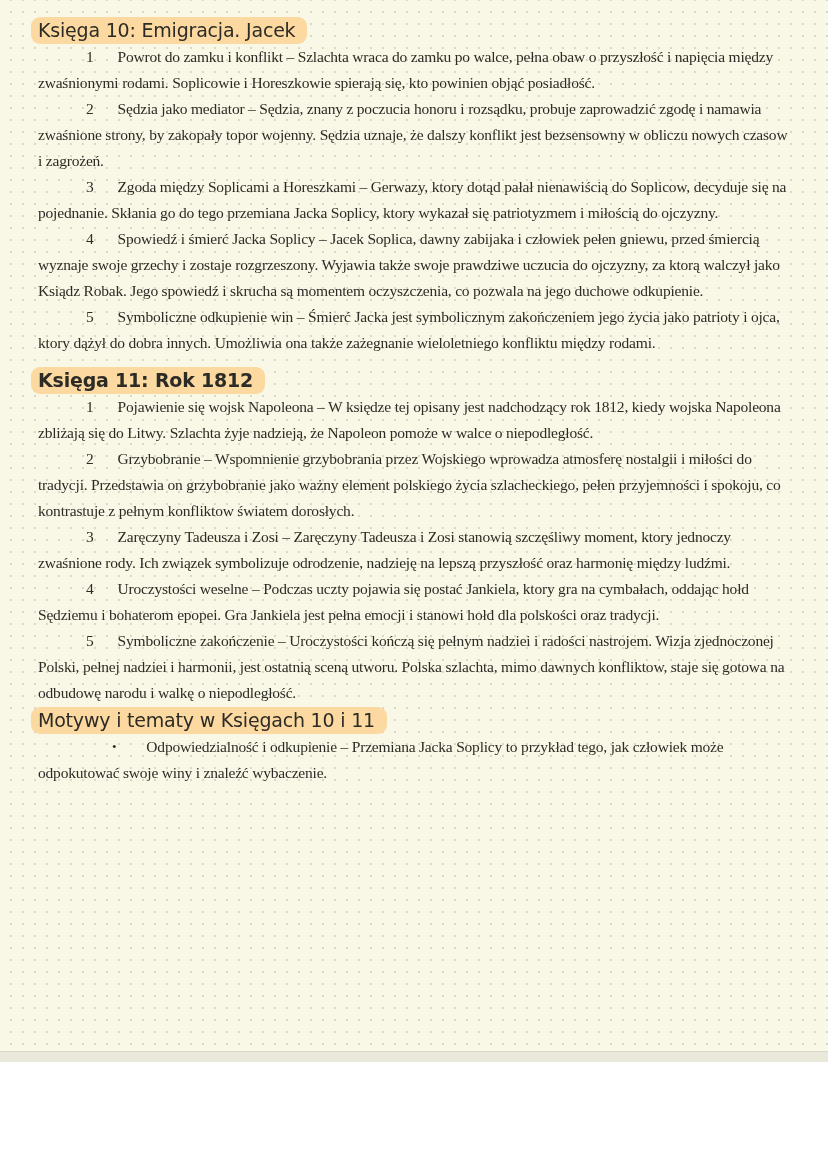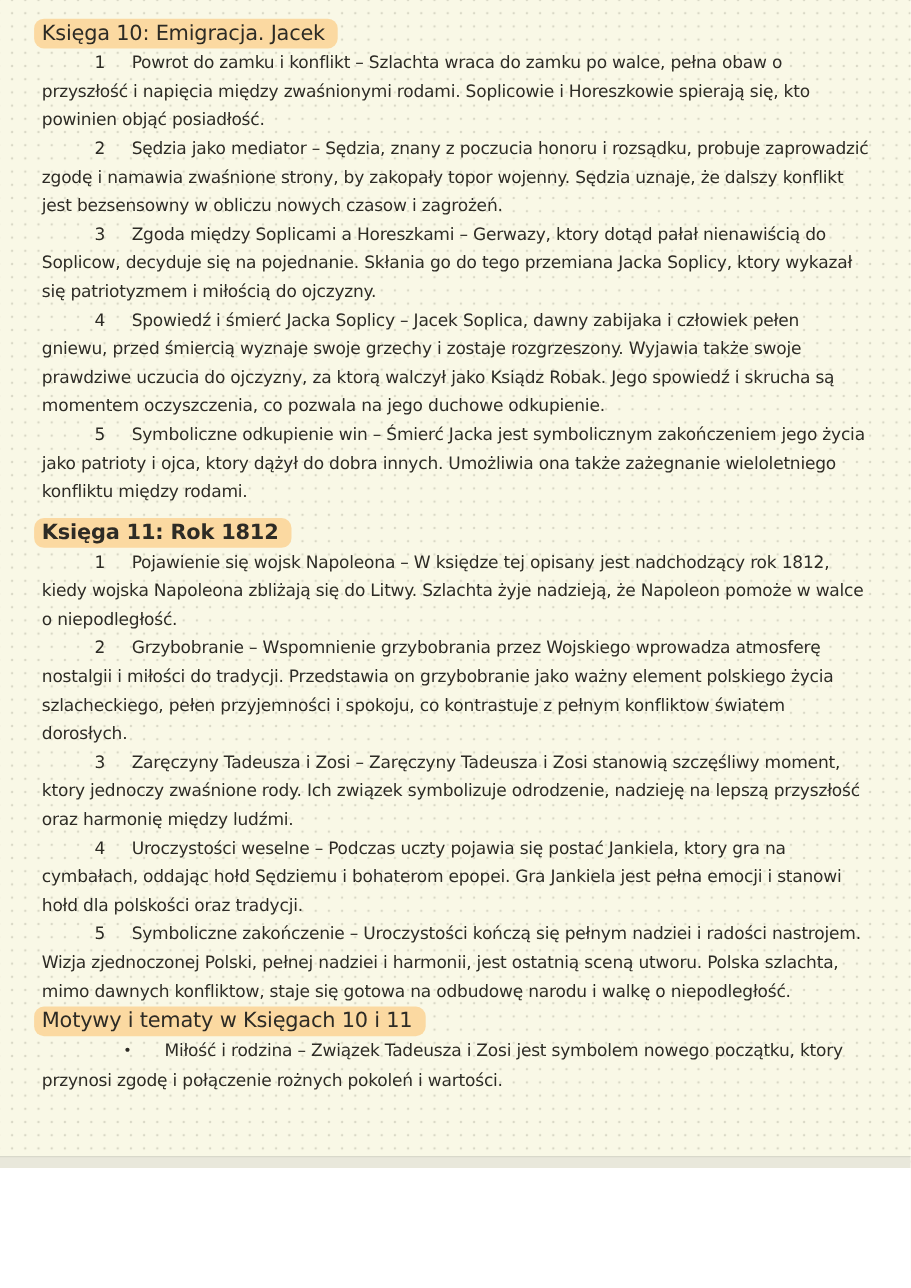--- a/index.html
+++ b/index.html
@@ -42,21 +42,21 @@
     letter-spacing:-0.2px;
   }
   .sec-gap h2{margin-top:10px;font-weight:bold;}
   .hl{
     background:var(--highlight);
     border-radius:9px;
     padding:2px 12px 3px 7px;
     margin-left:-7px;
     color:var(--ink);
   }
-  p.item{margin:0;}
+  p.item{margin:0;font-family:Liberation Serif, serif;}
   .marker{display:inline-block;white-space:pre;}
   .num{margin-left:48px;margin-right:24px;}
   .bullet{margin-left:74px;margin-right:30px;font-size:13px;vertical-align:1px;}
 </style>
 </head>
 <body>
 
 <div class="page">
 
   <section class="sec">
@@ -72,16 +72,16 @@
     <h2><span class="hl">Księga 11: Rok 1812</span></h2>
     <p class="item"><span class="marker num">1</span><span>Pojawienie się wojsk Napoleona – W księdze tej opisany jest nadchodzący rok 1812, kiedy wojska Napoleona zbliżają się do Litwy. Szlachta żyje nadzieją, że Napoleon pomoże w walce o niepodległość.</span></p>
     <p class="item"><span class="marker num">2</span><span>Grzybobranie – Wspomnienie grzybobrania przez Wojskiego wprowadza atmosferę nostalgii i miłości do tradycji. Przedstawia on grzybobranie jako ważny element polskiego życia szlacheckiego, pełen przyjemności i spokoju, co kontrastuje z pełnym konfliktow światem dorosłych.</span></p>
     <p class="item"><span class="marker num">3</span><span>Zaręczyny Tadeusza i Zosi – Zaręczyny Tadeusza i Zosi stanowią szczęśliwy moment, ktory jednoczy zwaśnione rody. Ich związek symbolizuje odrodzenie, nadzieję na lepszą przyszłość oraz harmonię między ludźmi.</span></p>
     <p class="item"><span class="marker num">4</span><span>Uroczystości weselne – Podczas uczty pojawia się postać Jankiela, ktory gra na cymbałach, oddając hołd Sędziemu i bohaterom epopei. Gra Jankiela jest pełna emocji i stanowi hołd dla polskości oraz tradycji.</span></p>
     <p class="item"><span class="marker num">5</span><span>Symboliczne zakończenie – Uroczystości kończą się pełnym nadziei i radości nastrojem. Wizja zjednoczonej Polski, pełnej nadziei i harmonii, jest ostatnią sceną utworu. Polska szlachta, mimo dawnych konfliktow, staje się gotowa na odbudowę narodu i walkę o niepodległość.</span></p>
   </section>
 
   <section class="sec">
     <h2><span class="hl">Motywy i tematy w Księgach 10 i 11</span></h2>
-    <p class="item"><span class="marker bullet">•</span><span>Miłość i rodzina – Związek Tadeusza i Zosi jest symbolem nowego początku, ktory przynosi zgodę i połączenie rożnych pokoleń i wartości.</span></p>
+    <p class="item"><span class="marker bullet">•</span><span>Odpowiedzialność i odkupienie – Przemiana Jacka Soplicy to przykład tego, jak człowiek może odpokutować swoje winy i znaleźć wybaczenie.</span></p>
   </section>
 
 </div>
 
 </body></html>

